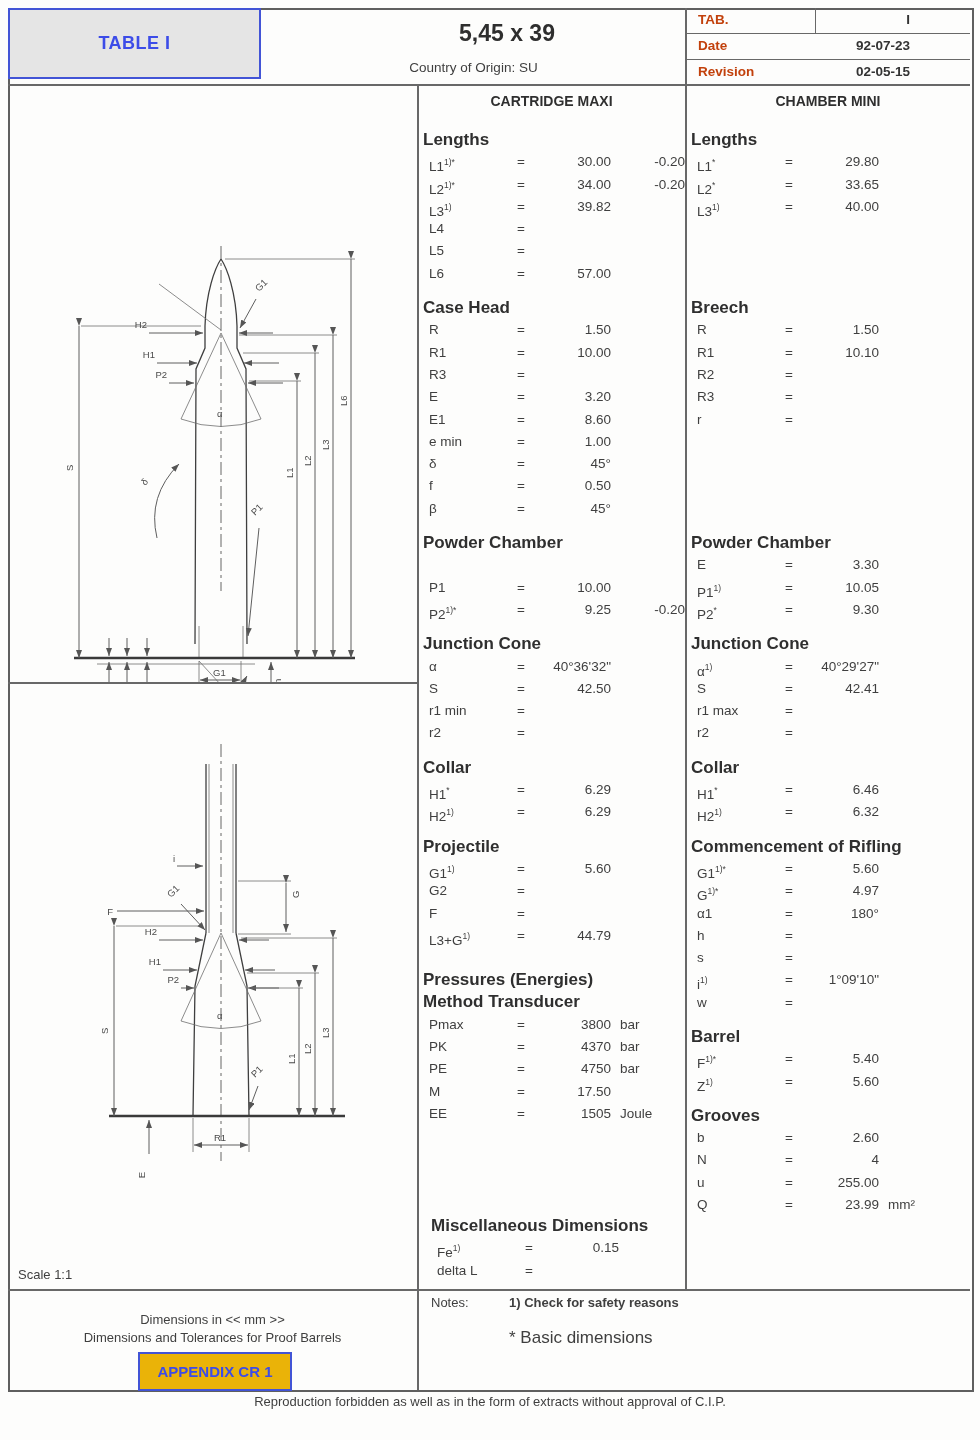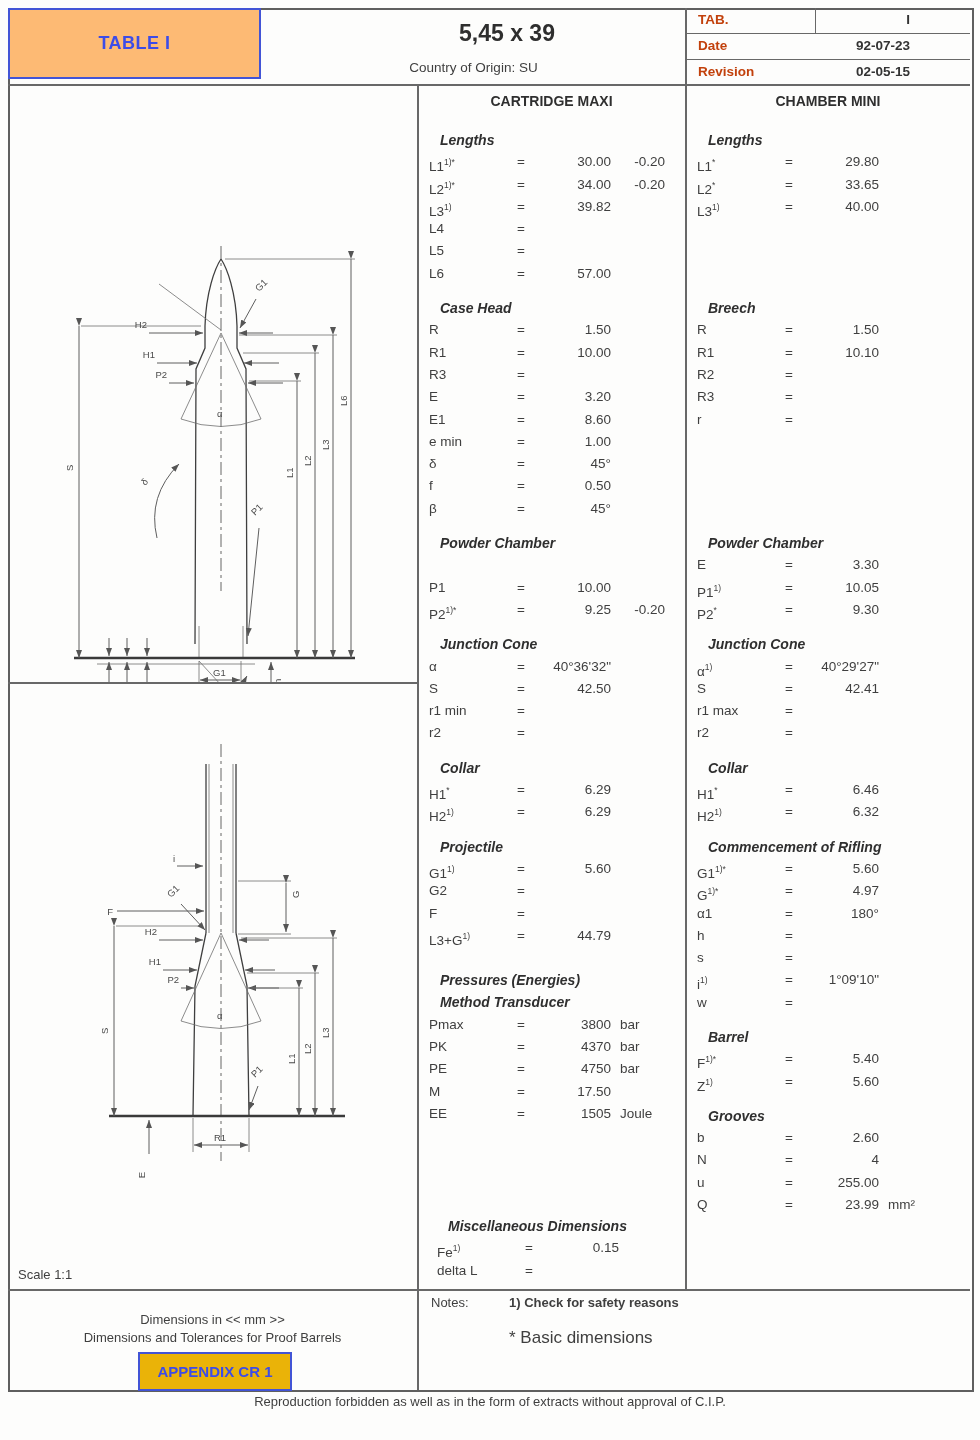--- a/index.html
+++ b/index.html
@@ -12,44 +12,44 @@
   }
   .sheet{position:relative;width:980px;height:1440px;overflow:hidden;background:#fdfdfc;}
   .line{position:absolute;background:#686868;}
 
   
   #outer-border{position:absolute;left:8px;top:8px;width:962px;height:1380px;border:2px solid #5f5f5f;}
 
   
   #table-btn{
     position:absolute;left:8px;top:8px;width:249px;height:67px;
-    background:#fdba74;border:2px solid #4254d6;
+    background:#e5e5e5;border:2px solid #4254d6;
     display:flex;align-items:center;justify-content:center;
     color:#3c4ce8;font-weight:bold;font-size:18px;letter-spacing:.5px;cursor:pointer;
   }
   #cart-title{position:absolute;left:262px;top:20px;width:490px;text-align:center;font-size:23px;font-weight:bold;color:#2e2e2e;}
   #origin{position:absolute;left:262px;top:60px;width:423px;text-align:center;font-size:13.5px;}
   .meta-label{position:absolute;left:698px;font-weight:bold;font-size:13.5px;color:#c2410c;}
   .meta-value{position:absolute;left:788px;width:122px;text-align:right;font-weight:bold;font-size:13.5px;color:#333;}
 
   
   #cart-col{position:absolute;left:418px;top:85px;width:267px;}
   #chamb-col{position:absolute;left:686px;top:85px;width:284px;}
   .col-title{height:32px;display:flex;align-items:center;justify-content:center;font-weight:bold;font-size:14px;color:#2f2f2f;}
   .section{margin-top:12px;}
   #cart-col-body .sec-6{margin-top:22px;}
   #cart-col-body .sec-7{margin-top:90px;margin-left:8px;}
-  .sec-h{font-weight:bold;font-size:14px;line-height:22.3px;padding-left:22px;color:#2f2f2f;white-space:nowrap;font-style:italic;}
+  .sec-h{font-weight:bold;font-size:17px;line-height:22.3px;padding-left:5px;color:#2f2f2f;white-space:nowrap;}
   .row{display:flex;height:22.3px;line-height:22.3px;font-size:13.5px;}
   .rl{width:80px;padding-left:11px;white-space:nowrap;}
   .rl sup{font-size:8.5px;}
   .re{width:24px;text-align:center;}
   .rv{width:78px;text-align:right;white-space:nowrap;}
   .rx{flex:1;white-space:nowrap;}
-  .rx.tol{text-align:right;padding-right:20px;}
+  .rx.tol{text-align:right;}
   .rx.unit{padding-left:9px;}
 
   
   #dims1{position:absolute;left:8px;top:1312px;width:409px;text-align:center;font-size:13px;}
   #dims2{position:absolute;left:8px;top:1330px;width:409px;text-align:center;font-size:13px;}
   #appendix-btn{
     position:absolute;left:138px;top:1352px;width:150px;height:35px;
     background:#eab308;border:2px solid #4254d6;
     display:flex;align-items:center;justify-content:center;
     color:#3c4ce8;font-weight:bold;font-size:15px;cursor:pointer;

